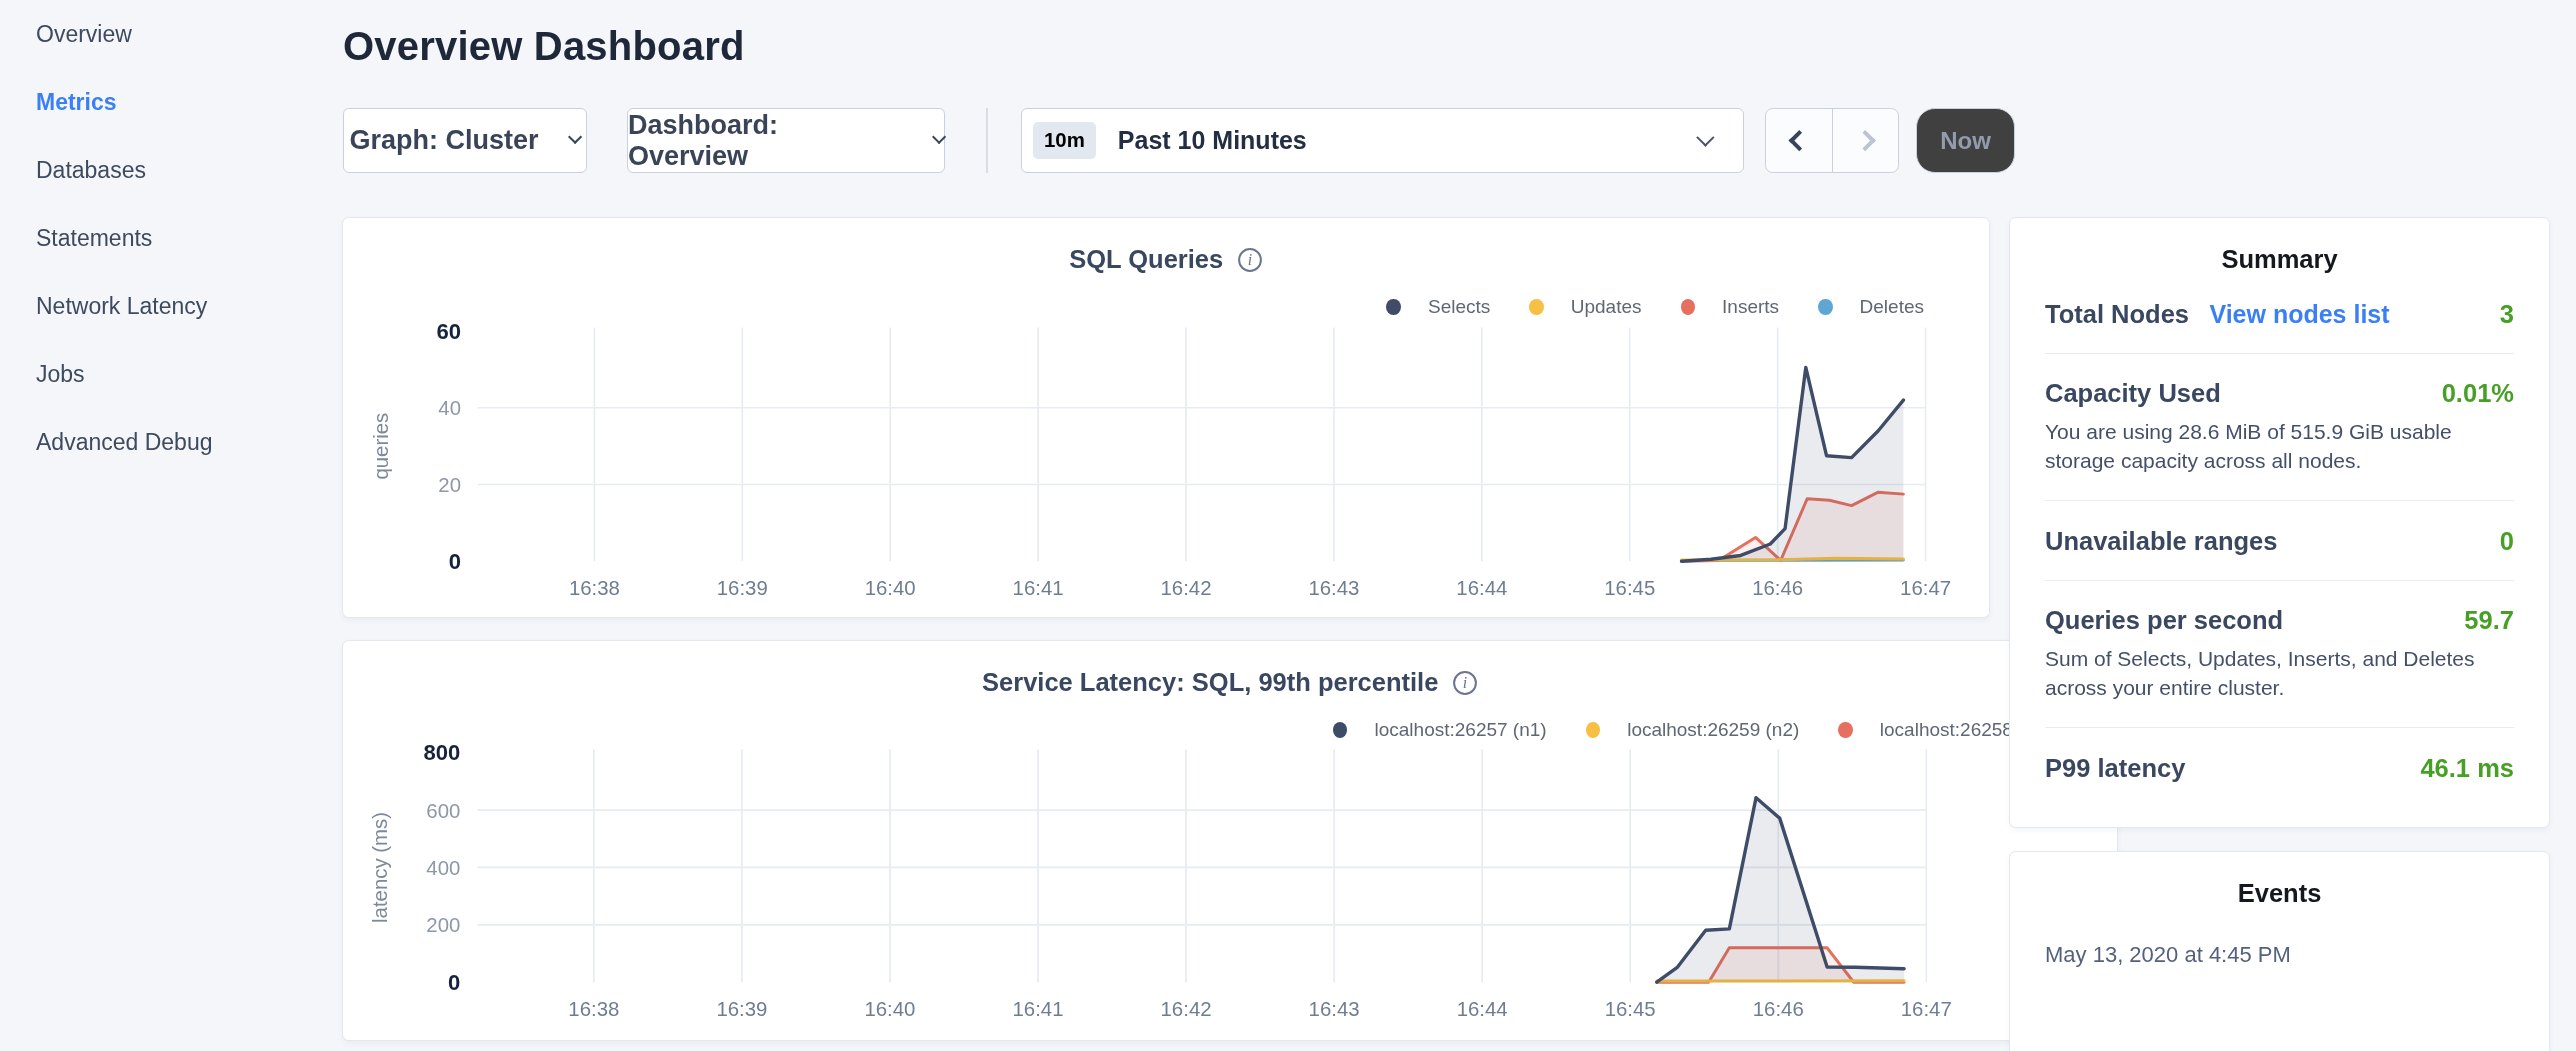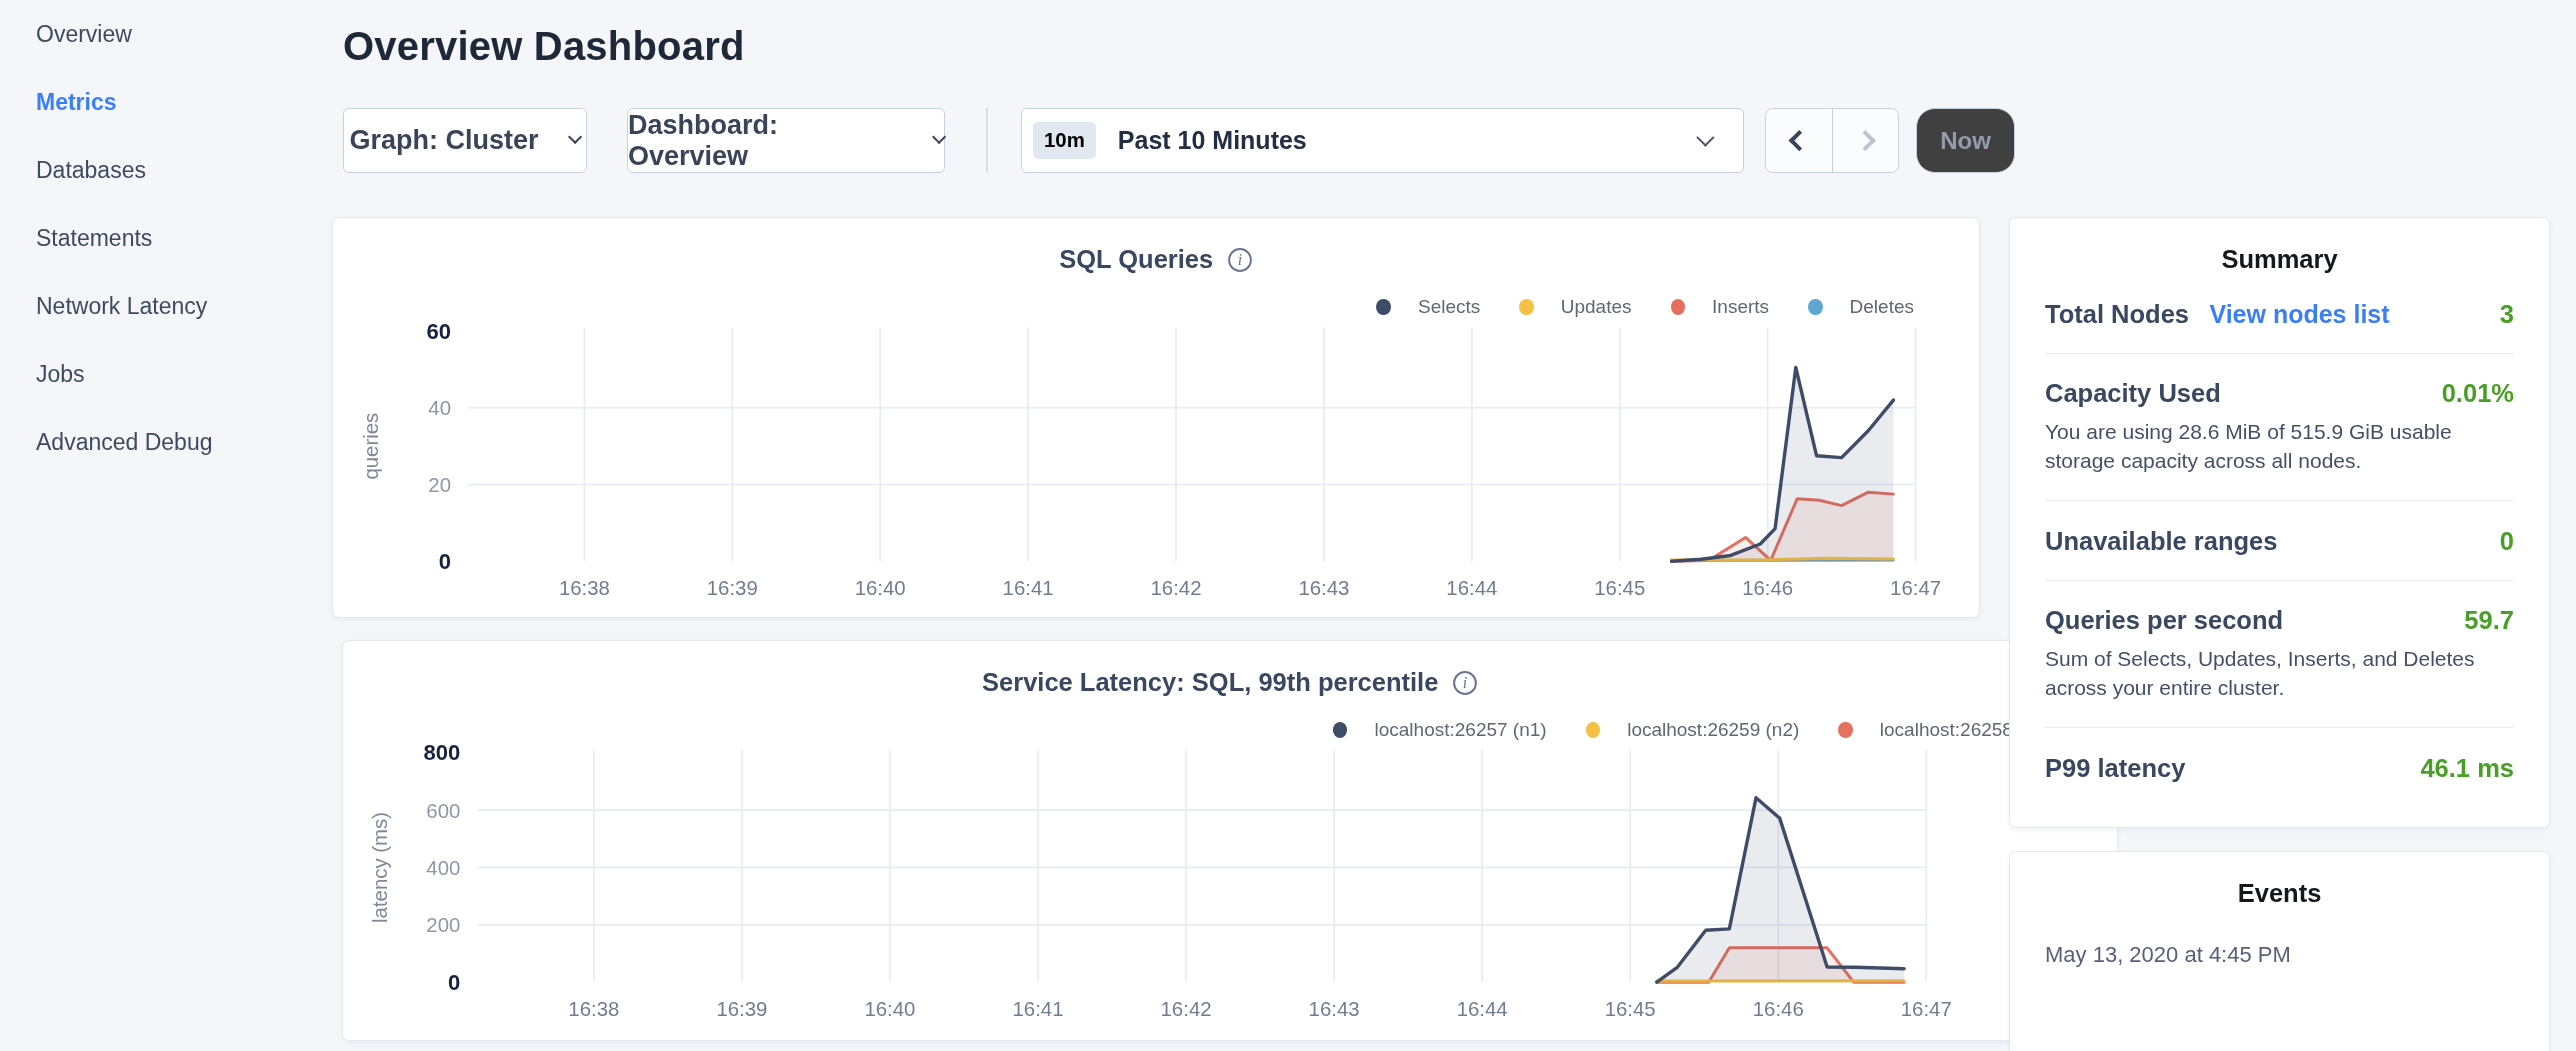--- a/index.html
+++ b/index.html
@@ -57,21 +57,21 @@
   .chev-right { display:inline-block; width:14.5px; height:14.5px;
     border-right:4.3px solid #bdc4d1; border-top:4.3px solid #bdc4d1; transform:rotate(45deg); }
   .now-btn { position:absolute; left:1916px; top:108px; width:99px; height:65px;
     background:#404040; border:0.9px solid #c9d1de; border-radius:19px;
     display:flex; align-items:center; justify-content:center;
     font-size:24px; font-weight:700; color:#929cac; cursor:default; }
 
   
   .card { position:absolute; background:#fff; border:0.9px solid #e3e7ee; border-radius:6.8px;
     box-shadow:0 2.6px 5.1px rgba(60,70,90,.05); }
-  #chart-card-1 { left:332px; top:217px; width:1648px; height:401px; }
+  #chart-card-1 { left:342px; top:217px; width:1648px; height:401px; }
   #chart-card-2 { left:342px; top:640px; width:1776px; height:401px; }
   #summary-card { left:2009px; top:217px; width:541px; height:611px; overflow:hidden; }
   #events-card  { left:2009px; top:851px; width:541px; height:272px; }
 
   
   .chart-title-row { position:absolute; left:0; right:0; top:27px;
     display:flex; align-items:center; justify-content:center; gap:13.6px; }
   .chart-title { font-size:25.5px; font-weight:700; color:#3a4760; }
   .info-icon { flex:0 0 auto; }
   .legend { position:absolute; right:65px; top:78px; display:flex; gap:39px; }

